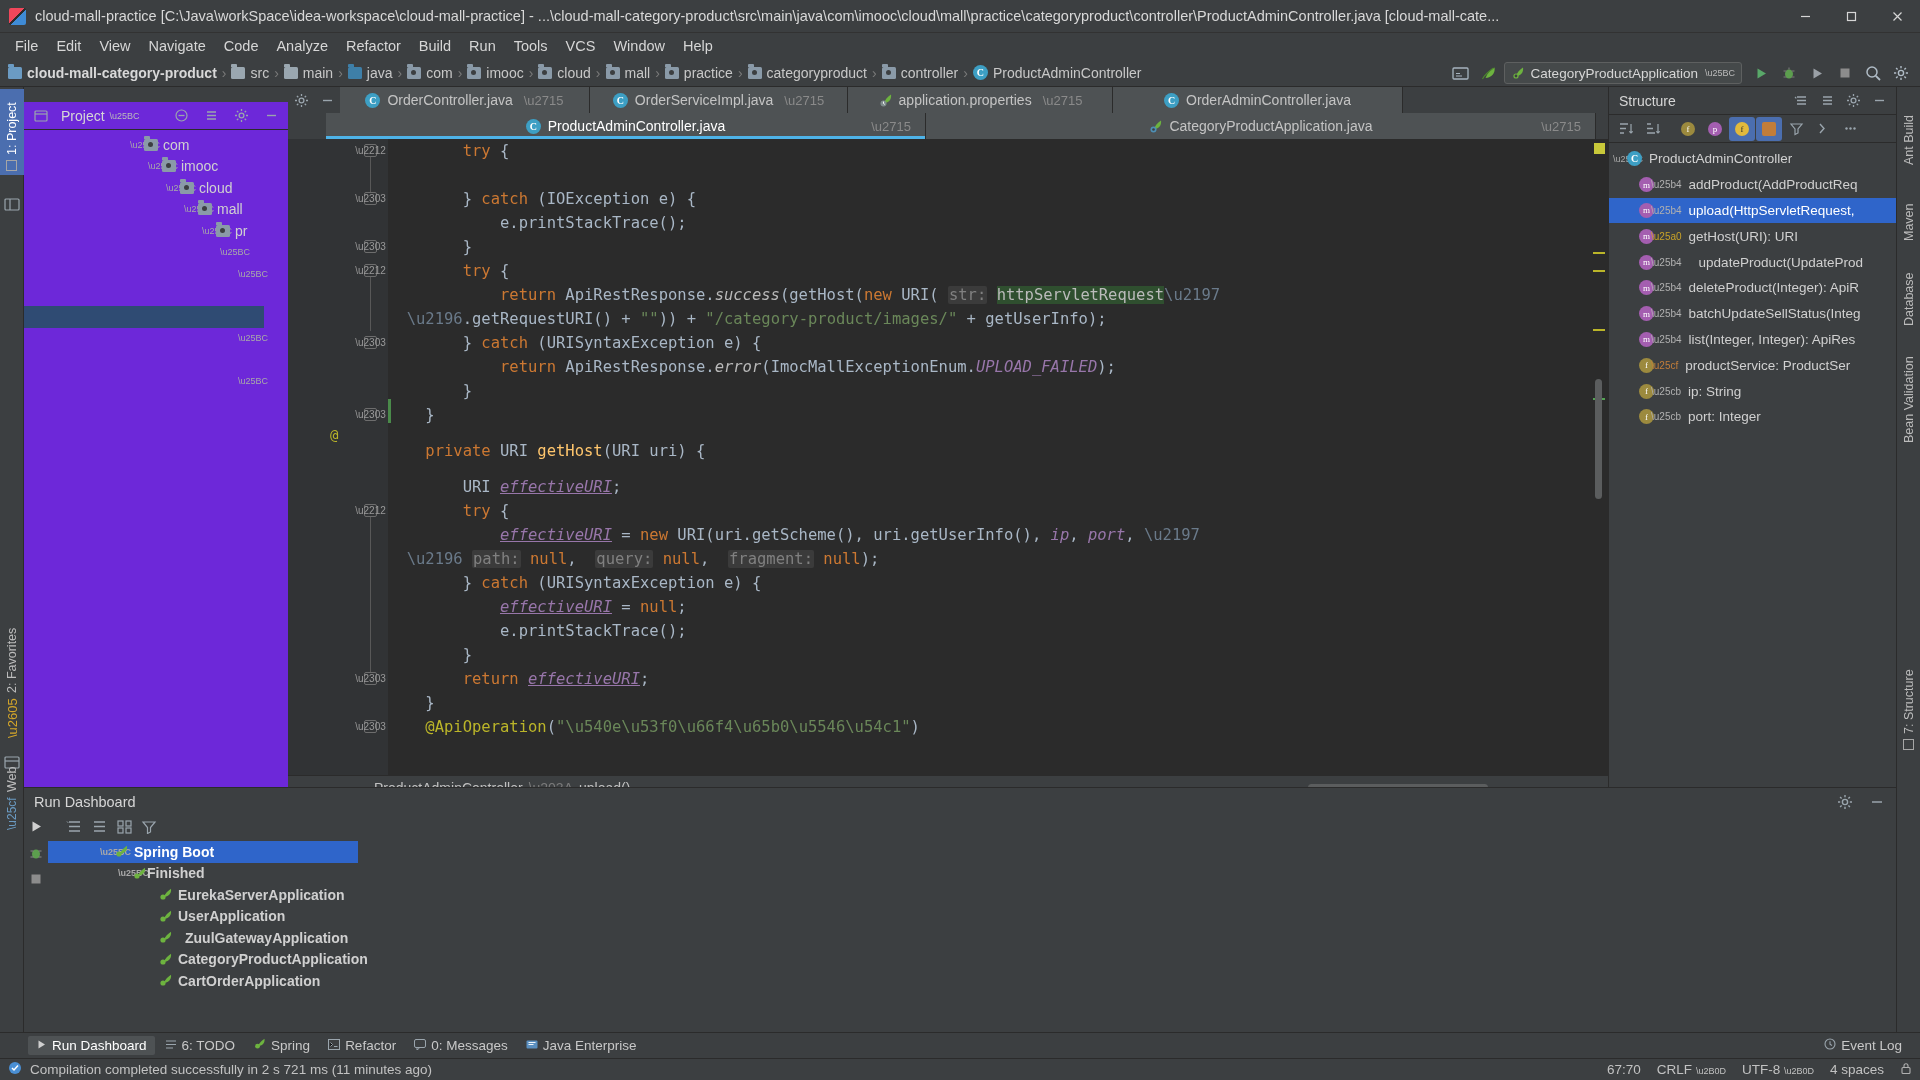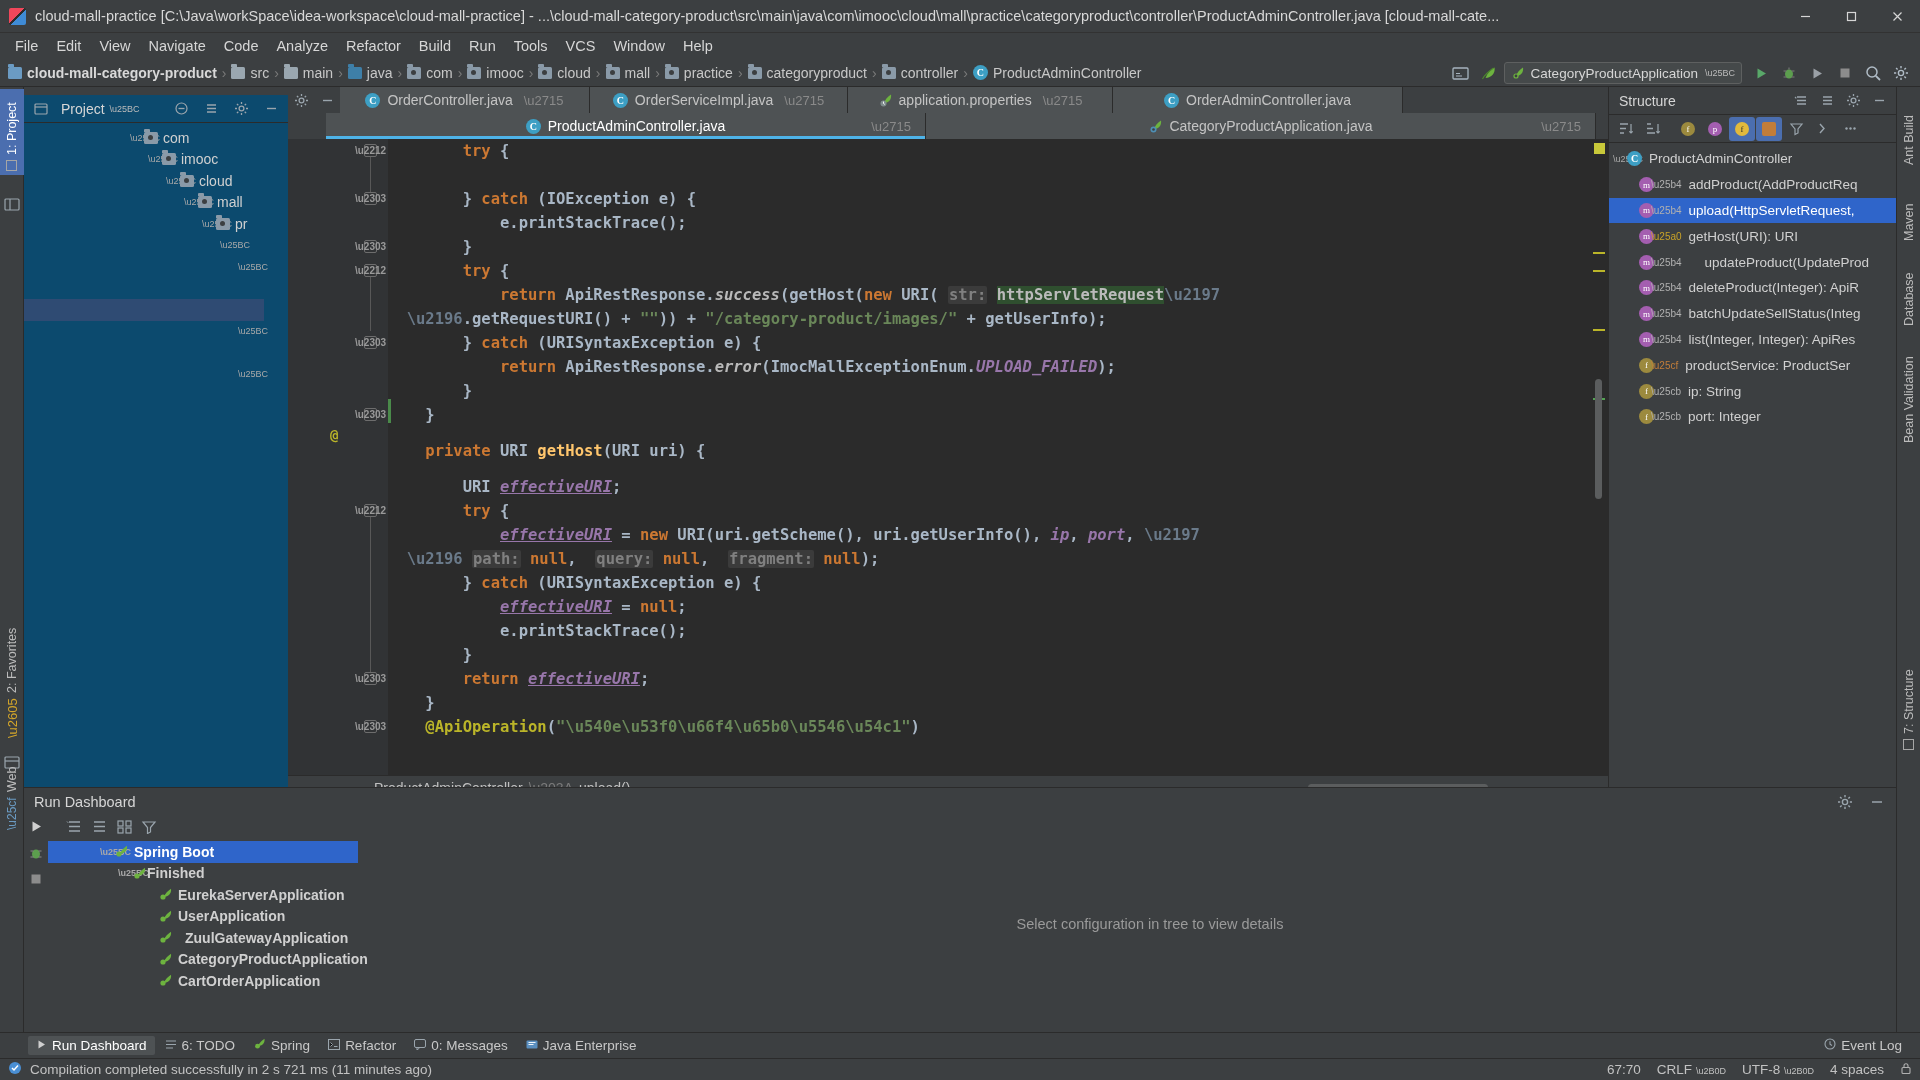--- a/index.html
+++ b/index.html
@@ -123,22 +123,22 @@
   .sq { width: 11px; height: 11px; border: 1.5px solid #a6a6a6; flex: none; }
 
   
   .rightstripe {
     position: absolute; right: 0; top: 87px; width: 24px; height: 945px;
     background: #3c3f41; border-left: 1px solid #2b2b2b;
   }
 
   
   .projpanel {
-    position: absolute; left: 24px; top: 95px; width: 264px; height: 700px;
-    background: #0c4a6e;
+    position: absolute; left: 24px; top: 102px; width: 264px; height: 700px;
+    background: #6d28d9;
   }
   .projhdr {
     height: 28px; display: flex; align-items: center; gap: 4px; padding: 0 4px;
     border-bottom: 1px solid #2b2b2b;
   }
   .projhdr .label { font-size: 14px; color: #d6d6d6; margin-left: 3px; }
   .caret { color: #bbb; font-size: 9px; margin-left: 1px; }
   .projtree { padding-top: 4px; font-size: 14px; }
   .trow { height: 21.5px; display: flex; align-items: center; white-space: nowrap; color: #d0d0d0; }
   .tarrow {
@@ -167,21 +167,21 @@
   .etab.active:after {
     content:''; position:absolute; left:0; right:0; bottom:0; height:3px; background:#4eb3e8;
   }
   .etab .x { color: #8a8a8a; font-size: 13px; margin-left: 4px; }
   .tabgear {
     width: 26px; display: flex; align-items: center; justify-content: center;
   }
 
   .editor {
     position: absolute; left: 288px; top: 139px; width: 1320px; height: 765px;
-    background: #2b2b2b; overflow: hidden; font-weight: bold;
+    background: #2b2b2b; overflow: hidden;
   }
   .gutter {
     position: absolute; left: 0; top: 0; width: 100px; height: 636px;
     background: #313335;
   }
   .codearea {
     position: absolute; left: 100px; top: 0; right: 0; height: 636px;
     background: #2b2b2b;
     font-family: "DejaVu Sans Mono", monospace; font-size: 15.5px;
     line-height: 24px; white-space: pre;
@@ -874,21 +874,21 @@
         <span style="margin-left:7px;">upload(HttpServletRequest,</span>
       </div>
       <div class="srow" style="padding-left:30px;">
         <span class="mico">m</span>
         <span class="lockbadge">\u25a0</span>
         <span style="margin-left:7px;">getHost(URI): URI</span>
       </div>
       <div class="srow" style="padding-left:30px;">
         <span class="mico">m</span>
         <span class="pbadge">\u25b4</span>
-        <span style="margin-left:23px;">updateProduct(UpdateProd</span>
+        <span style="margin-left:17px;">updateProduct(UpdateProd</span>
       </div>
       <div class="srow" style="padding-left:30px;">
         <span class="mico">m</span>
         <span class="pbadge">\u25b4</span>
         <span style="margin-left:7px;">deleteProduct(Integer): ApiR</span>
       </div>
       <div class="srow" style="padding-left:30px;">
         <span class="mico">m</span>
         <span class="pbadge">\u25b4</span>
         <span style="margin-left:7px;">batchUpdateSellStatus(Integ</span>
@@ -1040,23 +1040,20 @@
         <div class="rdrow bold" style="padding-left:110px;">
           <span class="springico">
             <svg width="15" height="13" viewBox="0 0 15 13">
                 <path d="M13 .8c.8 4.6-2.6 7.8-7.3 8.3C7.3 5.3 9.8 2.9 13 .8z" fill="#6db33f"></path>
                 <circle cx="5" cy="9" r="2.6" fill="#6db33f"></circle>
               </svg>
           </span>
           <span style="margin-left:5px;">CartOrderApplication</span>
         </div>
       </div>
-      <div class="rddetail">
-        <span>Select configuration in tree to view details</span>
-      </div>
     </div>
   </div>
 
   <div class="bottomstrip">
     <div class="btab sel">
       <span>
         <svg width="11" height="11" viewBox="0 0 11 11">
             <path d="M2.5 1.5 L9 5.5 L2.5 9.5 Z" fill="#cfcfcf"></path>
           </svg>
       </span>

